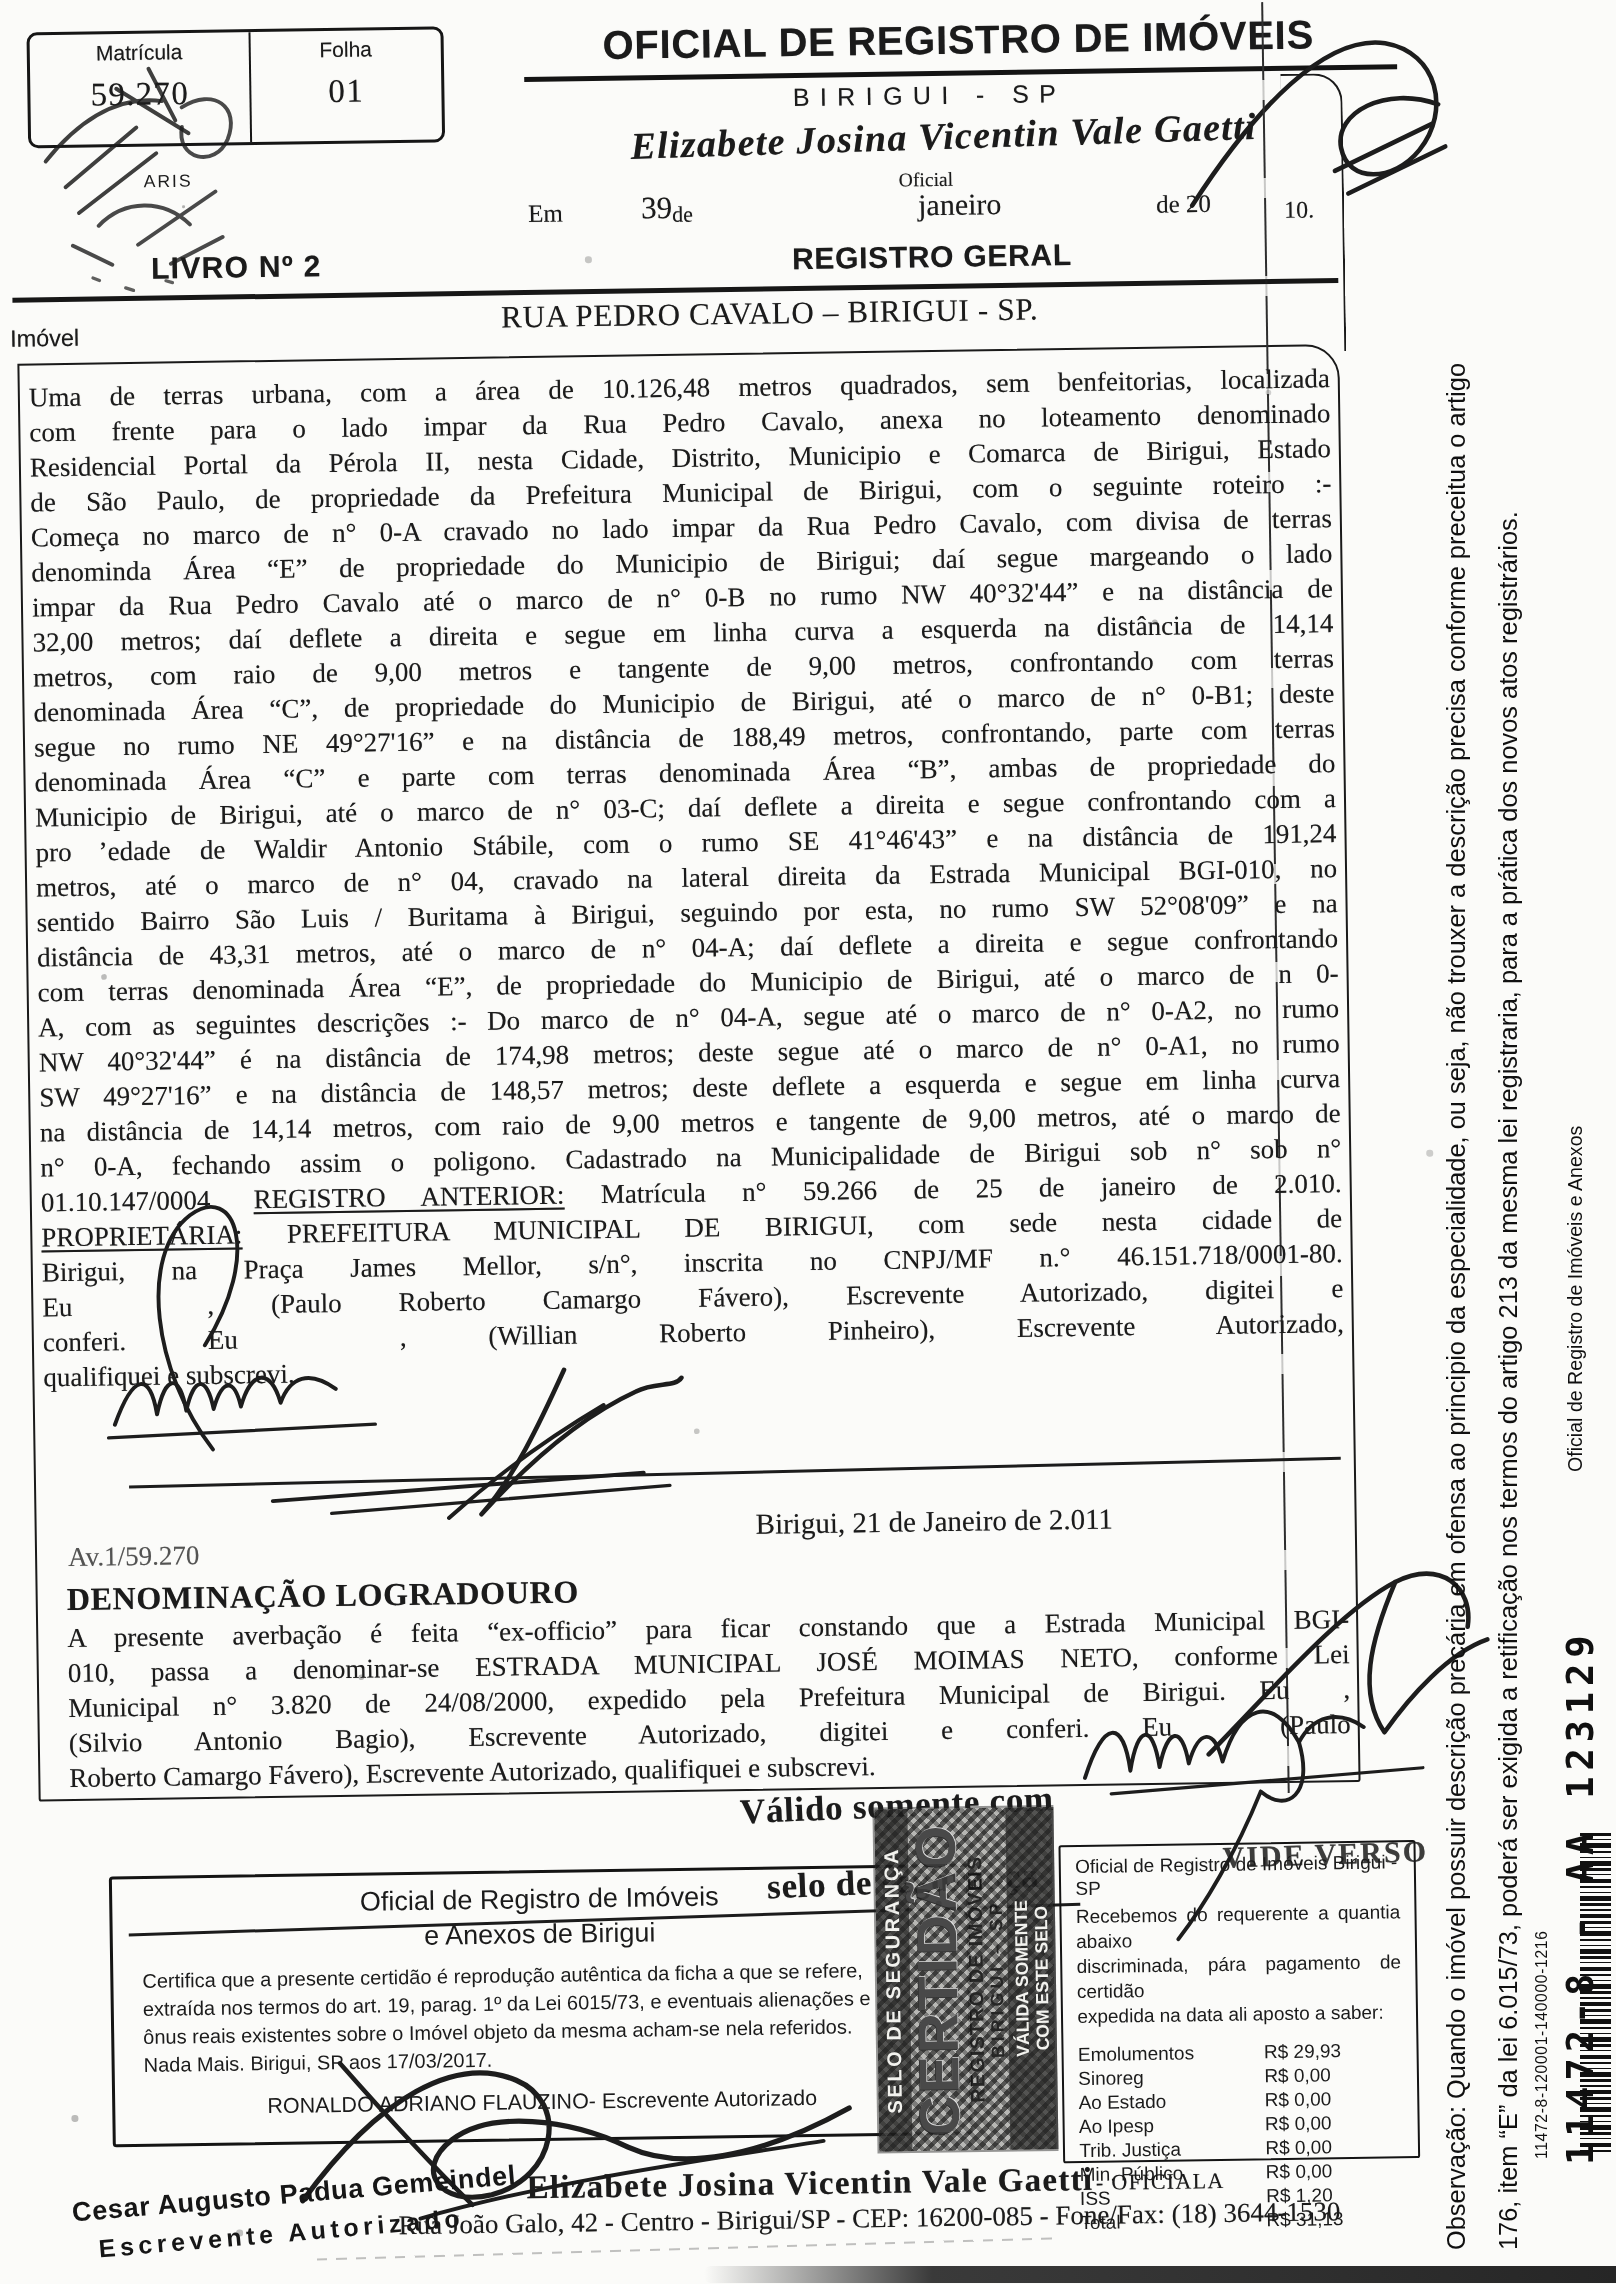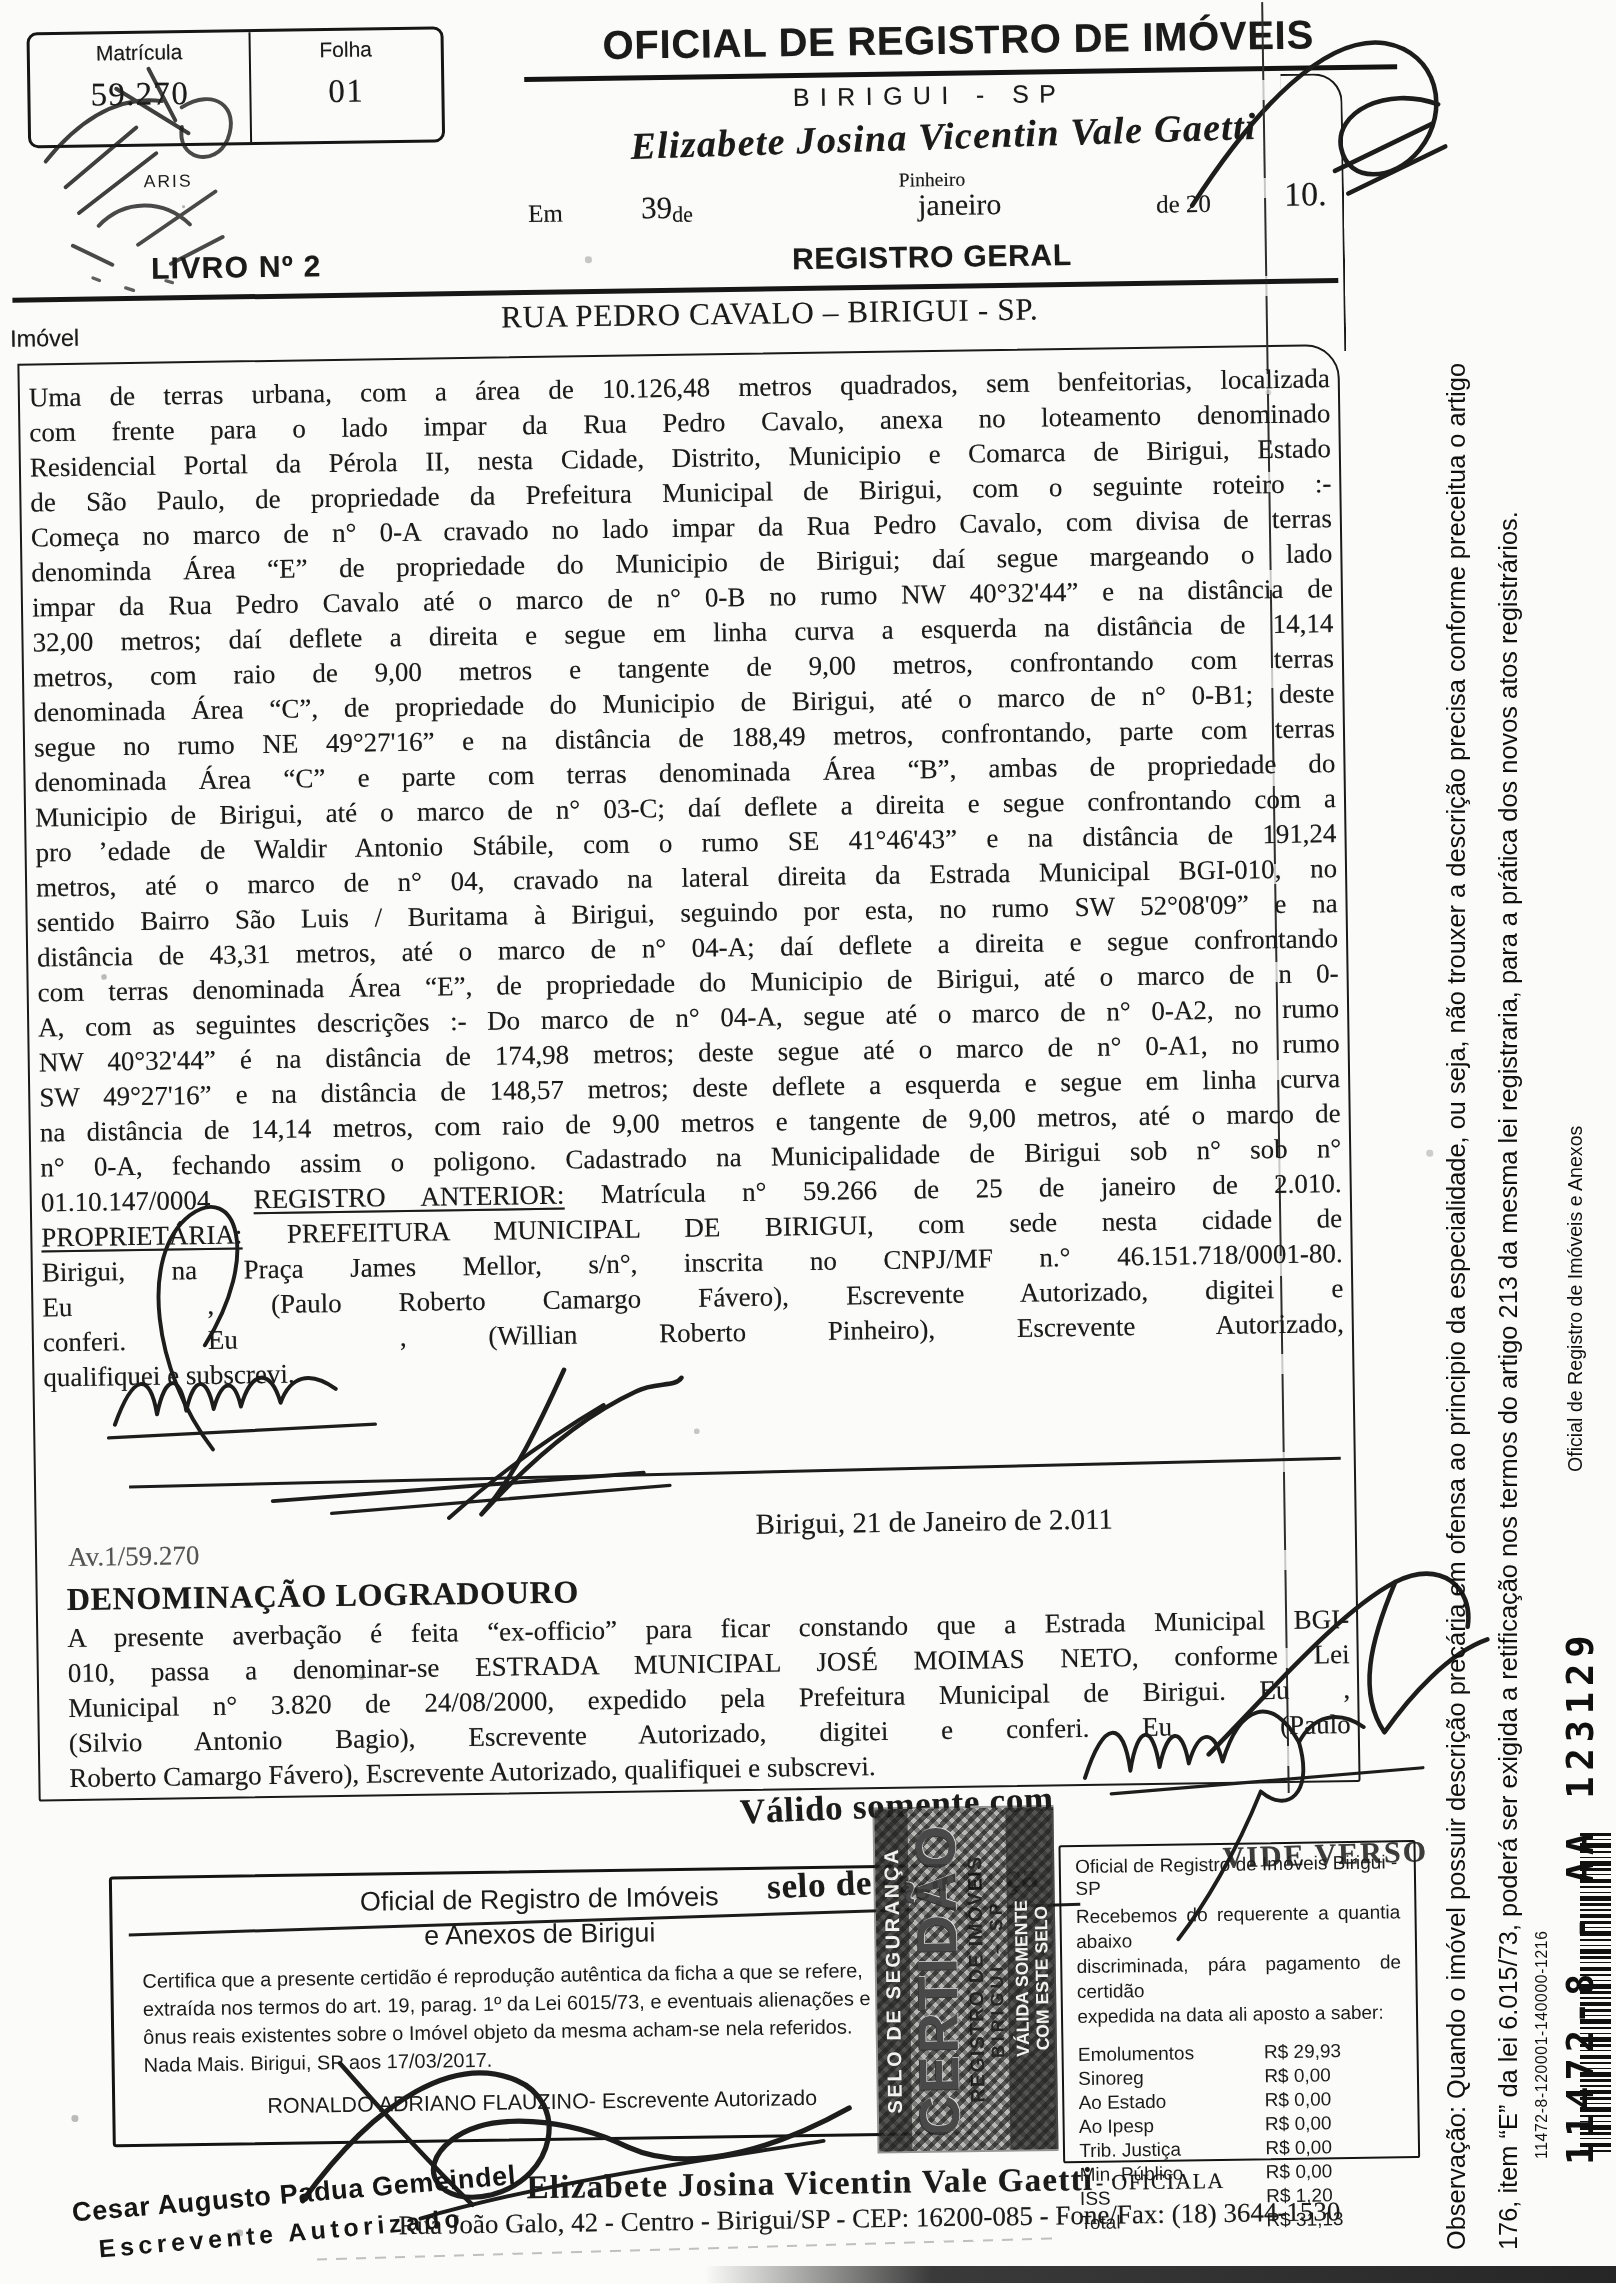--- a/index.html
+++ b/index.html
@@ -23,21 +23,21 @@
   #title-rule{left:540px;top:73px;width:873px;height:4.6px;background:#141414;}
   #city-line{left:743px;top:83px;width:404px;text-align:center;font-size:25px;letter-spacing:10.4px;font-family:"Liberation Sans",sans-serif;}
   #officer-script{left:639px;top:116px;width:639px;text-align:center;font-size:38px;font-style:italic;font-weight:bold;letter-spacing:1.3px;transform:rotate(-1deg);}
   #officer-role{left:913px;top:171px;font-size:19.6px;}
   .dateword{font-size:25px;}
   #date-em{left:542px;top:196px;}
   #date-day{left:655px;top:188px;font-size:31px;}
   #date-day .sub{font-size:22px;vertical-align:-3.9px;}
   #date-month{left:932px;top:190px;font-size:30px;}
   #date-de2{left:1170px;top:196px;font-size:25px;}
-  #date-year{left:1298px;top:183px;font-size:34px;}
+  #date-year{left:1298px;top:204px;font-size:24px;}
   #livro{left:164px;top:242px;font-size:30px;font-weight:bold;font-family:"Liberation Sans",sans-serif;letter-spacing:1.3px;}
   #registro-geral{left:743px;top:242px;width:404px;text-align:center;font-size:30px;font-weight:bold;font-family:"Liberation Sans",sans-serif;letter-spacing:0.7px;}
   #rule-under-livro{left:25px;top:286px;width:1326px;height:4.6px;background:#171717;}
   #imovel-label{left:22px;top:314px;font-size:23.5px;font-family:"Liberation Sans",sans-serif;}
   #property-title{left:365px;top:295px;width:834px;text-align:center;font-size:31px;letter-spacing:0.7px;}
   
   #card-box{left:29px;top:352px;width:1318px;height:1434px;border:2.6px solid #1a1a1a;border-radius:0 34px 2.6px 2.6px;}
   #corner-top-right{left:1296px;top:81px;width:60px;height:276px;border-top:2.6px solid #1a1a1a;border-right:2.6px solid #1a1a1a;border-radius:0 29px 0 0;}
   #scan-vline{left:1278px;top:9px;width:2px;height:1791px;
       background:repeating-linear-gradient(180deg,#2e2e2e 0 78px,rgba(46,46,46,.25) 78px 98px);}
@@ -137,21 +137,21 @@
     <path d="M250,120 C300,90 340,120 320,170 C300,215 240,200 250,150" stroke-width="6" opacity=".8"></path>
     <path d="M120,300 C160,260 220,260 260,300 M180,330 L300,250 M80,330 L140,360 M230,360 L310,320" stroke-width="6" opacity=".8"></path>
     <path d="M110,380 l10,4 M160,396 l12,4 M222,386 l10,3" stroke-width="5" opacity=".7"></path>
     <text x="190" y="242" font-size="27" font-family="Liberation Sans, sans-serif" fill="#1d1d1d" letter-spacing="3">ARIS</text>
   </svg>
 
   <div id="main-title" class="abs ink">OFICIAL DE REGISTRO DE IMÓVEIS</div>
   <div id="title-rule" class="abs"></div>
   <div id="city-line" class="abs ink">BIRIGUI - SP</div>
   <div id="officer-script" class="abs ink serif">Elizabete Josina Vicentin Vale Gaetti</div>
-  <div id="officer-role" class="abs ink">Pinheiro</div>
+  <div id="officer-role" class="abs ink">Oficial</div>
 
   <div id="date-em" class="abs dateword ink">Em</div>
   <div id="date-day" class="abs ink"><span>39</span><span class="sub">de</span></div>
   <div id="date-month" class="abs ink">janeiro</div>
   <div id="date-de2" class="abs ink">de 20</div>
   <div id="date-year" class="abs ink">10.</div>
 
   <svg class="sig" style="left:1193px;top:16.3px;" width="293" height="215" viewBox="0 0 450 330">
     <path d="M20,300 C120,150 230,40 320,55 C400,70 420,160 370,220 C330,268 260,270 250,215 C240,160 320,120 400,150" stroke-width="7"></path>
     <path d="M240,250 L390,180 M260,285 L410,215" stroke-width="7"></path>

